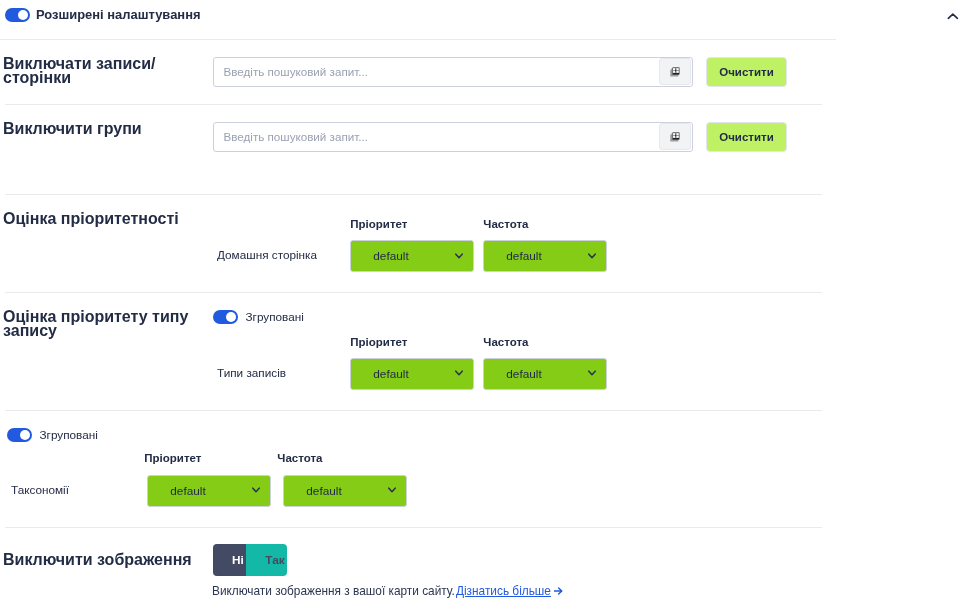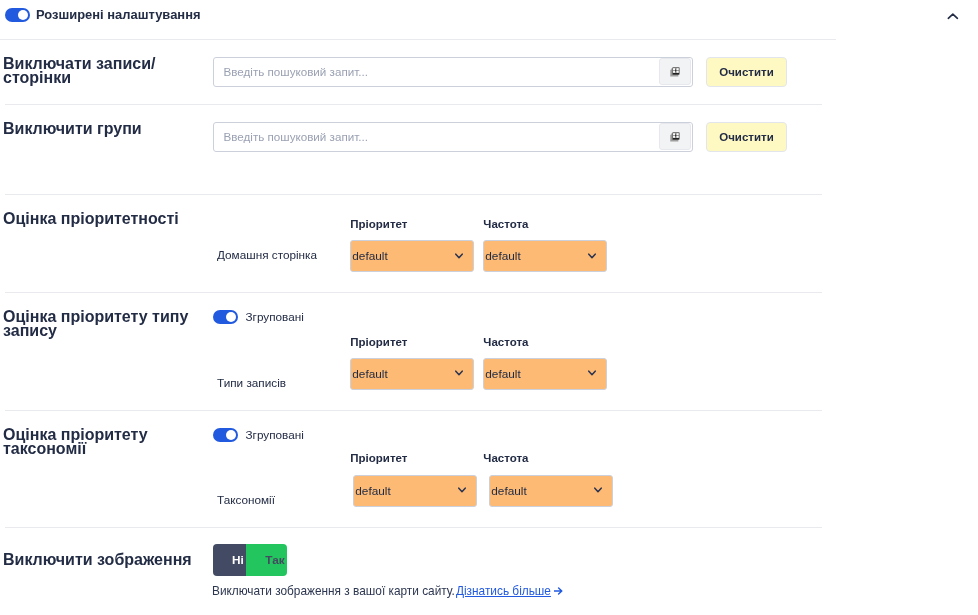--- a/index.html
+++ b/index.html
@@ -17,38 +17,38 @@
   
   .row{display:flex;border-bottom:1px solid #e9eaee;margin:0 14px 0 5px;align-items:flex-start;}
   .row-label{width:208px;flex:0 0 208px;margin-left:-2px;font-size:16px;font-weight:700;color:#232c45;line-height:14px;}
   .row-body{flex:1;}
   
   .search-wrap{display:flex;align-items:center;gap:13px;margin-left:2px;}
   .inp{filter:opacity(1);width:480px;flex:0 0 480px;height:30px;border:1px solid #ccd0da;border-radius:3px;background:#fff;display:flex;align-items:center;position:relative;padding-left:9.5px;}
   .inp .ph{color:#9aa1b2;font-size:11.65px;}
   .inp-btn{position:absolute;right:0.8px;top:0.3px;width:32px;height:27px;border:1px solid #e6e8ee;border-radius:3px;background:#f2f3f5;display:flex;align-items:center;justify-content:center;}
   .emo{line-height:0;display:block;margin-top:1.5px;}
-  .btn{height:30px;width:81px;flex:0 0 81px;background:#fef9c3;border:1px solid #e2e5ec;border-radius:4px;font-size:11.5px;font-weight:700;color:#232c45;display:flex;align-items:center;justify-content:center;font-family:inherit;text-align:center;}
+  .btn{height:30px;width:81px;flex:0 0 81px;background:#bef264;border:1px solid #e2e5ec;border-radius:4px;font-size:11.5px;font-weight:700;color:#232c45;display:flex;align-items:center;justify-content:center;font-family:inherit;text-align:center;}
   .hint{font-size:11.85px;color:#2c3650;line-height:14px;margin-left:1px;}
-  .sel{filter:opacity(1);width:124px;flex:0 0 124px;height:32px;border:1px solid #ccd0da;border-radius:3px;background:#fdba74;display:flex;align-items:center;padding-left:1px;position:relative;font-size:11.8px;color:#232c45;}
+  .sel{filter:opacity(1);width:124px;flex:0 0 124px;height:32px;border:1px solid #ccd0da;border-radius:3px;background:#84cc16;display:flex;align-items:center;padding-left:22px;position:relative;font-size:11.8px;color:#232c45;}
   .cdi{position:absolute;right:10.7px;top:11.5px;width:8px;height:6px;line-height:0;}
   .colhdr{font-size:11.5px;font-weight:700;color:#232c45;line-height:14px;width:124px;flex:0 0 124px;}
   .thead{display:flex;margin-left:139.3px;gap:9px;margin-top:5px;}
   .grpline{display:flex;align-items:center;margin-top:0.5px;margin-left:2px;}
   .grplabel{font-size:11.75px;margin-left:7.5px;color:#232c45;line-height:14px;}
   .thead.tm{margin-top:11px;}
   .thead.t5{margin-top:8.7px;}
   .trow{display:flex;align-items:center;margin-top:9.8px;gap:9px;}
-  .trow.tm2{margin-top:8.8px;align-items:flex-end;}
+  .trow.tm2{margin-top:8.8px;}
   .trow.tm5{margin-top:10.1px;gap:12px;}
   .rowname{width:124.3px;flex:0 0 124.3px;font-size:11.75px;line-height:14px;color:#232c45;margin-left:6px;margin-top:-2px;}
   .segwrap{display:flex;width:74px;height:32px;margin-left:2px;}
   .seg{display:flex;align-items:center;justify-content:center;font-size:11.8px;font-weight:700;padding-left:17px;}
   .seg.on{background:#434a64;color:#fff;border-radius:4px 0 0 4px;}
-  .seg.off{background:#22c55e;color:#444b60;border-radius:0 4px 4px 0;}
+  .seg.off{background:#14b8a6;color:#444b60;border-radius:0 4px 4px 0;}
   a.more{color:#2159df;text-decoration:underline;text-underline-offset:1px;text-decoration-thickness:1px;margin-left:1.1px;}
   .arrw{display:inline-block;width:9px;height:8px;margin-left:2.9px;line-height:0;}
 </style>
 </head>
 <body>
 
 <div class="panel">
 
   <div class="acc-head">
     <div class="tgl"></div>
@@ -158,21 +158,20 @@
           <span>default</span>
           <span class="cdi"><svg width="8" height="6" viewBox="0 0 8 6">
                 <path d="M0.8 1.15 L4 4.75 L7.2 1.15" fill="none" stroke="#2b3350" stroke-width="1.5" stroke-linecap="round" stroke-linejoin="round"></path>
               </svg></span>
         </div>
       </div>
     </div>
   </div>
 
   <div class="row" style="height:117px;padding-top:16.5px;">
-    <div class="row-label">Оцінка пріоритету таксономії</div>
     <div class="row-body" style="position:relative;">
       <div class="grpline">
         <div class="tgl"></div>
         <div class="grplabel">Згруповані</div>
       </div>
       <div class="thead tm t5">
         <div class="colhdr">Пріоритет</div>
         <div class="colhdr">Частота</div>
       </div>
       <div class="trow tm2 tm5">

